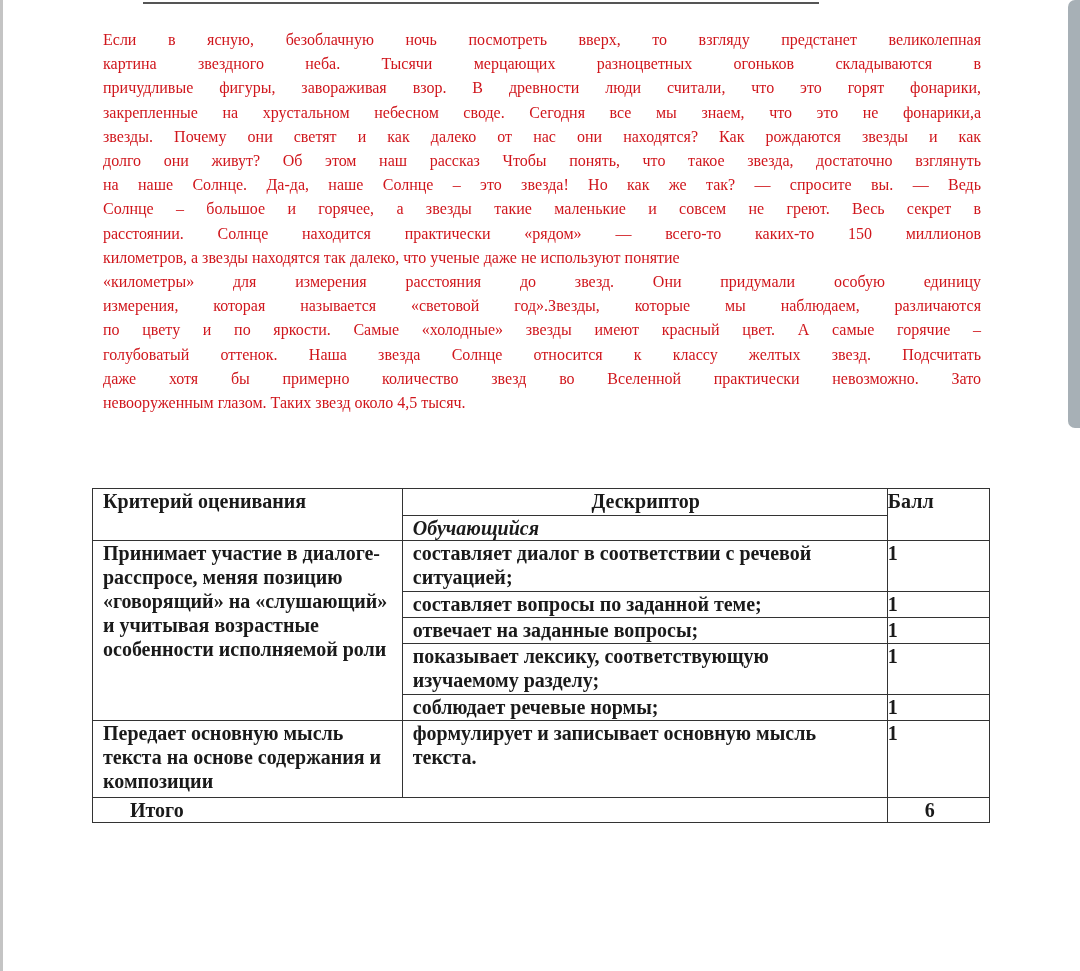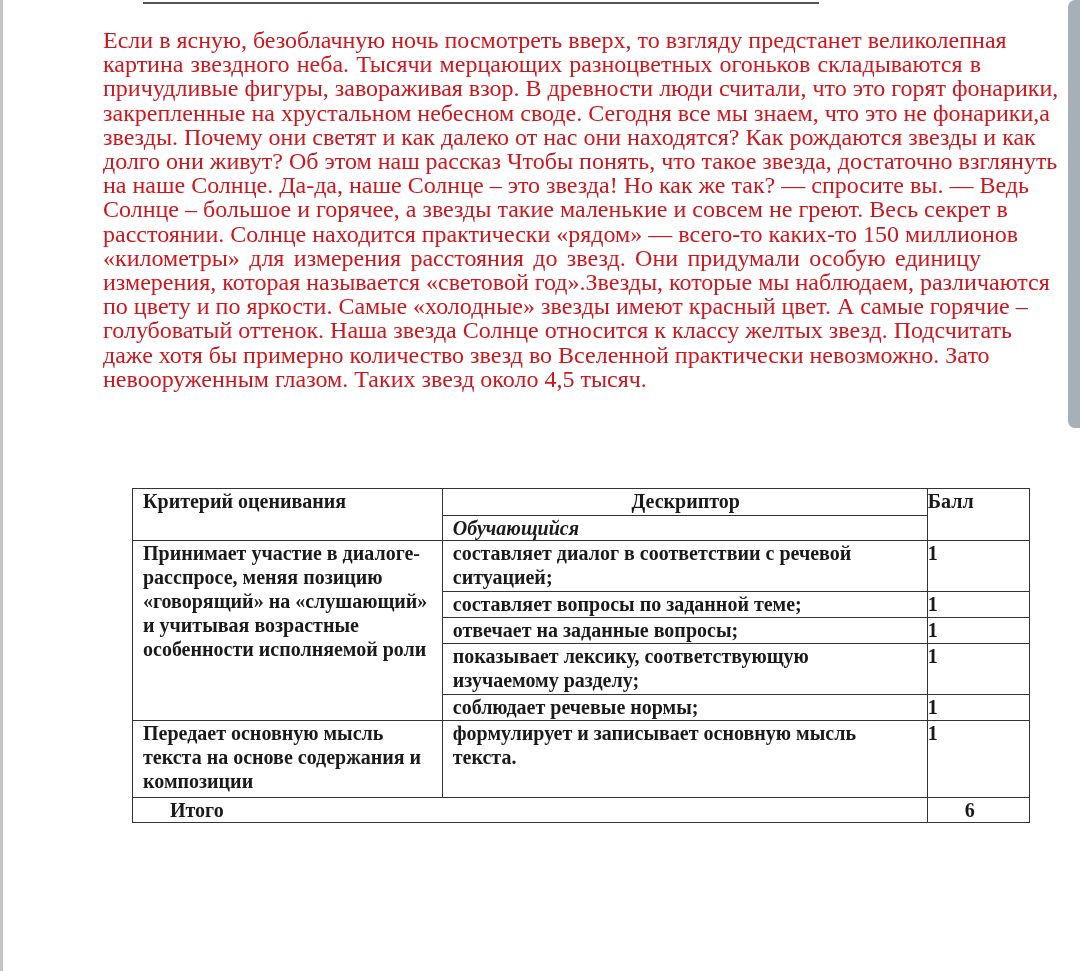--- a/index.html
+++ b/index.html
@@ -31,21 +31,21 @@
     left: 1068px; top: 0;
     width: 14px; height: 428px;
     background: #a7b0b6;
     border-radius: 7px 0 0 7px;
   }
   .paragraph {
     position: absolute;
     left: 103px; top: 28px;
     width: 878px;
     color: #d0161c;
-    font-size: 24px;
+    font-size: 16px;
     line-height: 24.2px;
     text-align: justify;
     margin: 0;
   }
   .paragraph .line {
     display: block;
     text-align: justify;
     text-align-last: justify;
     white-space: nowrap;
     overflow: visible;
@@ -55,21 +55,20 @@
   }
 
   table.rubric {
     position: absolute;
     left: 92px; top: 488px;
     width: 898px;
     border-collapse: collapse;
     color: #1a1a1a;
     font-size: 20px;
     line-height: 24px;
-    margin-left: 40px;
   }
   table.rubric td, table.rubric th {
     border: 1.4px solid #333333;
     vertical-align: top;
     padding: 0 8px 0 10px;
     font-weight: bold;
     text-align: left;
   }
   table.rubric .col-crit { width: 296px; }
   table.rubric .col-desc { width: 476px; }
@@ -98,20 +97,21 @@
 <div class="paragraph" style="color: rgb(208, 22, 28);">
   <span class="line">Если в ясную, безоблачную ночь посмотреть вверх, то взгляду предстанет великолепная</span>
   <span class="line">картина звездного неба. Тысячи мерцающих разноцветных огоньков складываются в</span>
   <span class="line">причудливые фигуры, завораживая взор. В древности люди считали, что это горят фонарики,</span>
   <span class="line">закрепленные на хрустальном небесном своде. Сегодня все мы знаем, что это не фонарики,а</span>
   <span class="line">звезды. Почему они светят и как далеко от нас они находятся? Как рождаются звезды и как</span>
   <span class="line">долго они живут? Об этом наш рассказ Чтобы понять, что такое звезда, достаточно взглянуть</span>
   <span class="line">на наше Солнце. Да-да, наше Солнце – это звезда! Но как же так? — спросите вы. — Ведь</span>
   <span class="line">Солнце – большое и горячее, а звезды такие маленькие и совсем не греют. Весь секрет в</span>
   <span class="line">расстоянии. Солнце находится практически «рядом» — всего-то каких-то 150 миллионов</span>
+  <span class="line ragged">километров, а звезды находятся так далеко, что ученые даже не используют понятие</span>
   <span class="line">«километры» для измерения расстояния до звезд. Они придумали особую единицу</span>
   <span class="line">измерения, которая называется «световой год».Звезды, которые мы наблюдаем, различаются</span>
   <span class="line">по цвету и по яркости. Самые «холодные» звезды имеют красный цвет. А самые горячие –</span>
   <span class="line">голубоватый оттенок. Наша звезда Солнце относится к классу желтых звезд. Подсчитать</span>
   <span class="line">даже хотя бы примерно количество звезд во Вселенной практически невозможно. Зато</span>
   <span class="line ragged">невооруженным глазом. Таких звезд около 4,5 тысяч.</span>
 </div>
 
 <table class="rubric">
   <tbody>

